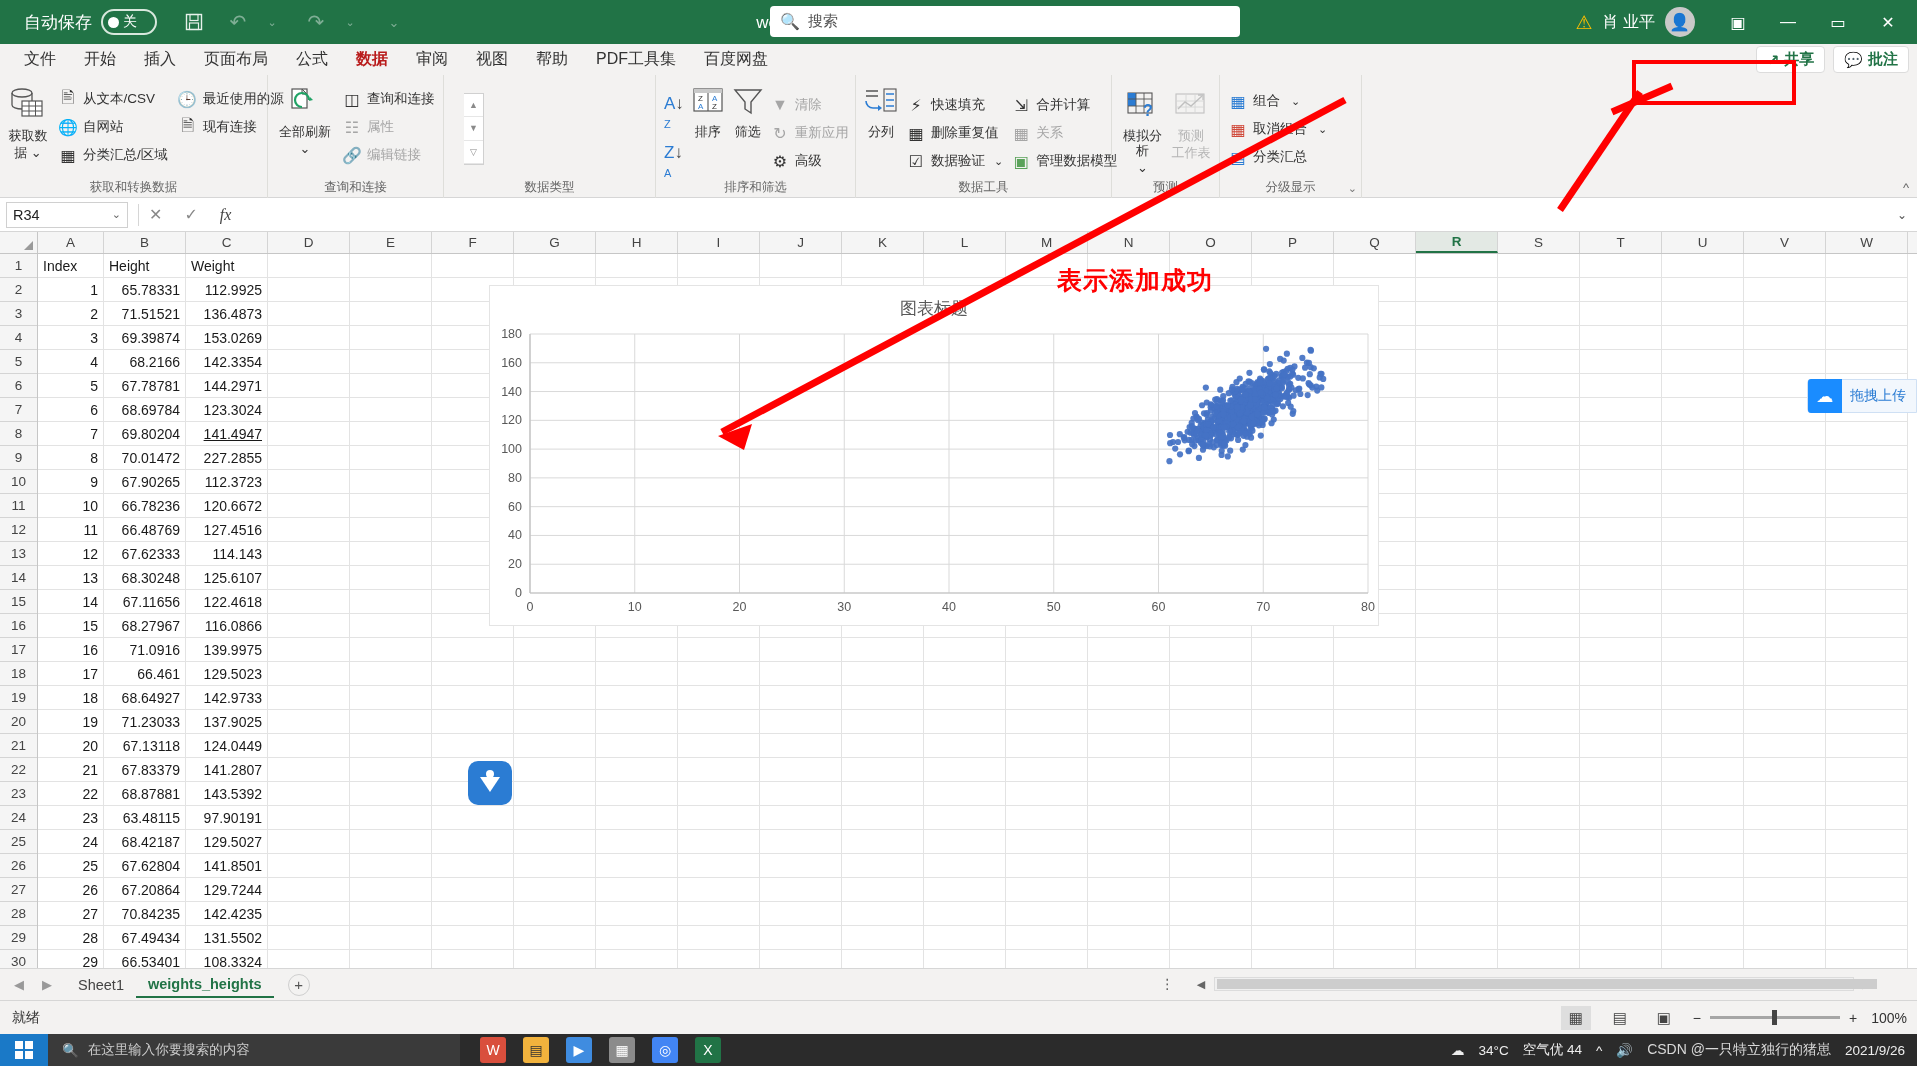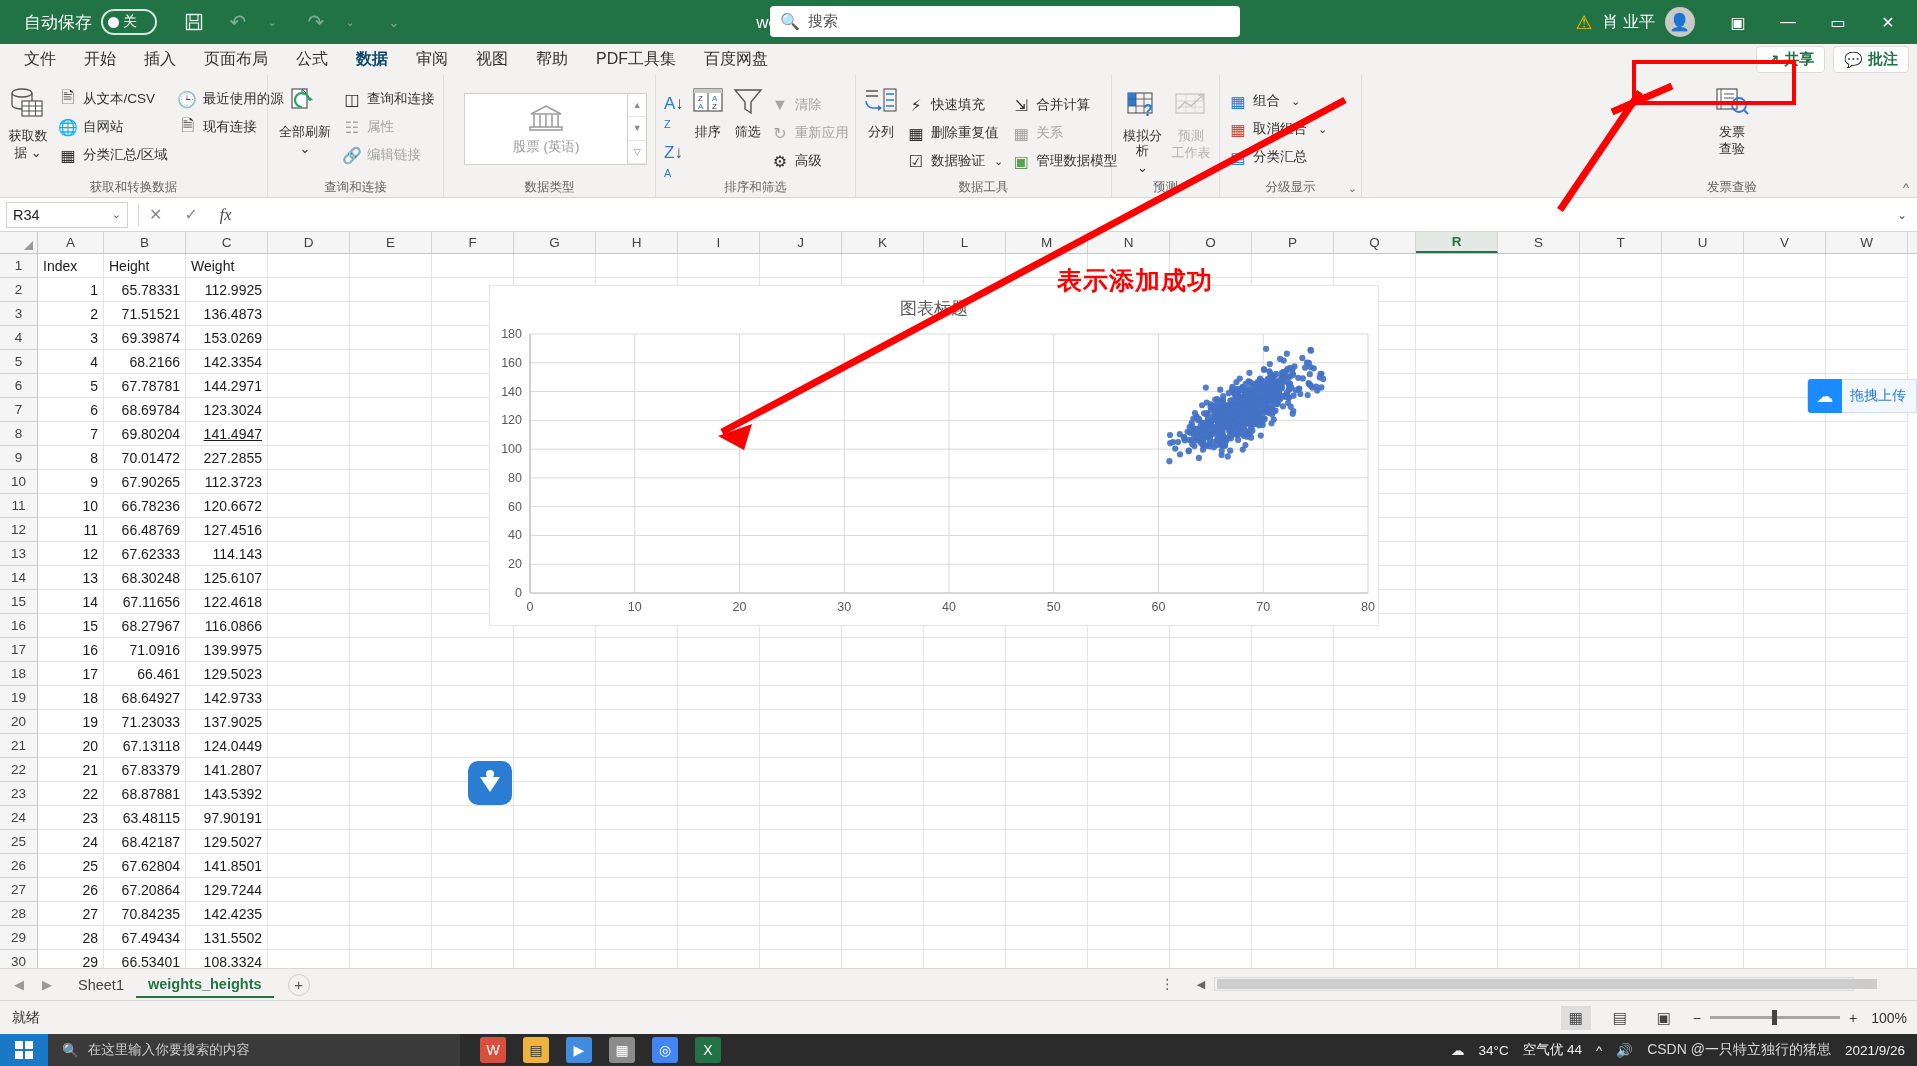--- a/index.html
+++ b/index.html
@@ -56,21 +56,21 @@
     color: #fff; font-size: 16px;
   }
 
   
   .tabbar {
     position: absolute; left: 0; top: 44px; width: 1917px; height: 31px;
     background: #f3f2f1; display: flex; align-items: center; padding-left: 10px;
     font-size: 16px; color: #333;
   }
   .tab { padding: 3px 14px; cursor: default; white-space: nowrap; }
-  .tab.active { font-weight: bold; color: #0c4a6e; }
+  .tab.active { font-weight: bold; color: #b91c1c; }
   .tabbar-right { position: absolute; right: 8px; top: 2px; display: flex; gap: 8px; }
   .pillbtn {
     border: 1px solid #dcdcdc; background: #fff; border-radius: 4px; padding: 3px 10px;
     font-size: 15px; color: #217346; font-weight: bold; display: flex; align-items: center; gap: 5px;
   }
 
   
   .ribbon {
     position: absolute; left: 0; top: 75px; width: 1917px; height: 123px;
     background: #f3f2f1; border-bottom: 1px solid #d6d6d6;
@@ -390,30 +390,20 @@
             <span class="gl">🔗</span>
             <span>编辑链接</span>
           </div>
         </div>
       </div>
       <div class="rglabel">查询和连接</div>
     </div>
 
     <div class="rgroup" style="left:444px; width:212px">
       <div class="row" style="margin-top:12px;margin-left:12px">
-        <div class="stockbox">
-          <span>
-            <svg width="38" height="30" viewBox="0 0 38 30">
-                <path d="M4 11 L19 3 L34 11z" fill="none" stroke="#9a9a9a" stroke-width="1.5"></path>
-                <path d="M7 12v12M13 12v12M19 12v12M25 12v12M31 12v12" stroke="#9a9a9a" stroke-width="1.5"></path>
-                <rect x="3" y="24" width="32" height="3" fill="none" stroke="#9a9a9a" stroke-width="1.5"></rect>
-              </svg>
-          </span>
-          <span>股票 (英语)</span>
-        </div>
         <div class="spinner">
           <div>▲</div>
           <div>▼</div>
           <div>▽</div>
         </div>
       </div>
       <div class="rglabel">数据类型</div>
     </div>
 
     <div class="rgroup" style="left:656px; width:200px">
@@ -555,36 +545,20 @@
         <div class="smallrow">
           <span class="gl" style="color:#2b7cd3">▤</span>
           <span>分类汇总</span>
         </div>
       </div>
       <div class="dlg-launcher">⌄</div>
       <div class="rglabel">分级显示</div>
     </div>
 
 
-    <div class="rgroup" style="left:1672px; width:120px; border-right:none">
-      <div class="bigbtn" style="margin:6px auto 0;width:64px">
-        <span class="gl">
-          <svg width="34" height="30" viewBox="0 0 34 30">
-              <rect x="2" y="2" width="20" height="20" fill="#fff" stroke="#555" stroke-width="1.2"></rect>
-              <path d="M6 2v20" stroke="#555" stroke-width="1"></path>
-              <path d="M9 7h10M9 11h10M9 15h6" stroke="#555" stroke-width="1.1"></path>
-              <circle cx="24" cy="18" r="7" fill="none" stroke="#2b7cd3" stroke-width="1.8"></circle>
-              <path d="M29 23l4 4" stroke="#2b7cd3" stroke-width="2"></path>
-            </svg>
-        </span>
-        <span>发票</span>
-        <span>查验</span>
-      </div>
-      <div class="rglabel">发票查验</div>
-    </div>
 
     <div class="collapse-ribbon">^</div>
   </div>
 
   <div class="formulabar">
     <div class="namebox">
       <span>R34</span>
       <span style="font-size:11px;color:#666">⌄</span>
     </div>
     <div class="fb-sep"></div>

